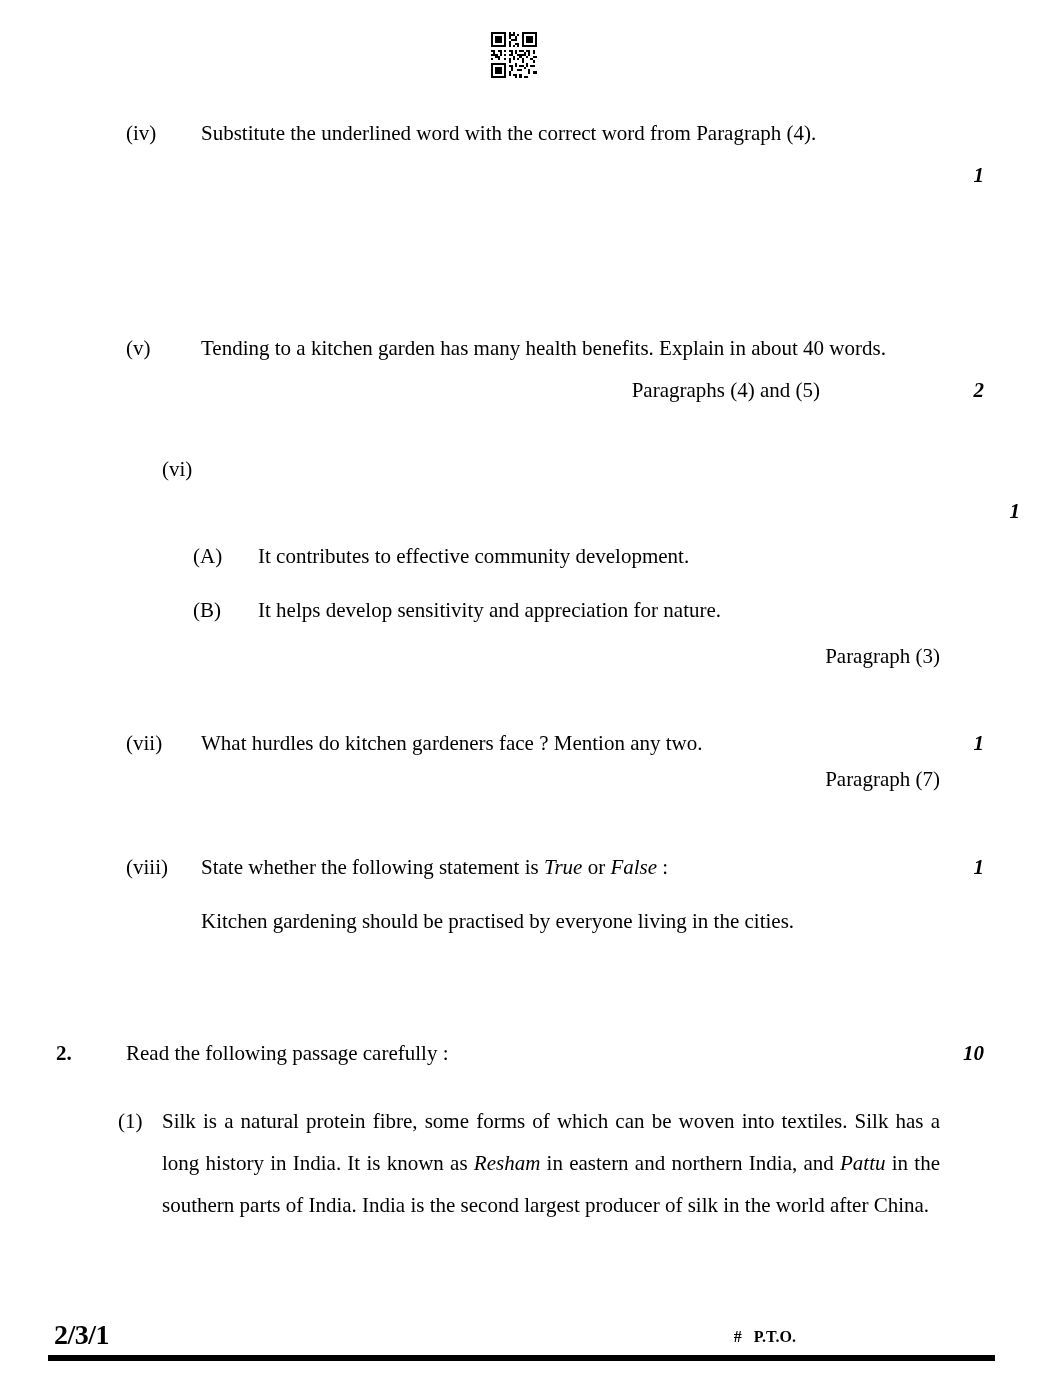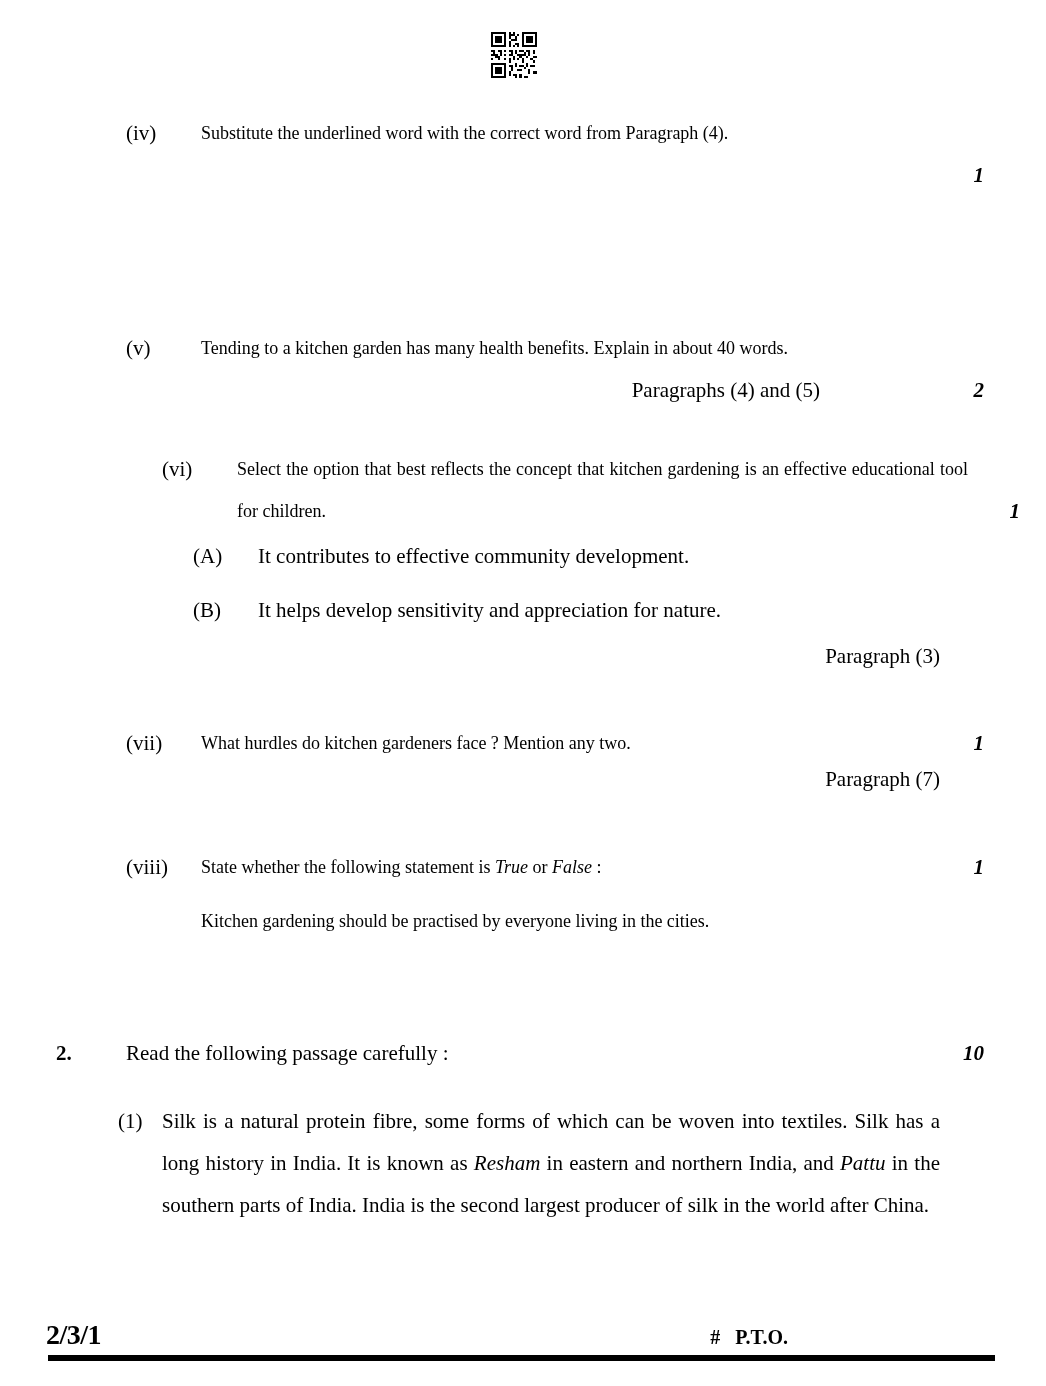--- a/index.html
+++ b/index.html
@@ -43,21 +43,21 @@
     left: 118px;
     width: 75px;
     font-size: 21px;
     line-height: 42px;
     text-align: left;
     white-space: nowrap;
   }
   .q-body {
     margin-left: 193px;
     margin-right: 106px;   
-    font-size: 18px;
+    font-size: 21px;
     line-height: 42px;
     text-align: justify;
     text-justify: inter-word;
   }
   .q-body.nojust { text-align: left; }
   .marks {
     position: absolute;
     right: 54px;          
     width: 40px;
     text-align: right;
@@ -137,21 +137,21 @@
     text-align: justify;
     text-justify: inter-word;
   }
 
   em { font-style: italic; }
   u { text-decoration: underline; text-underline-offset: 3px; }
 
   
   .footer {
     position: absolute;
-    left: 0;
+    left: 8px;
     top: 1318px;
     width: 844px;
     height: 46px;
   }
   .footer-code {
     position: absolute;
     left: 46px;
     top: 0;
     font-size: 28px;
     font-weight: bold;
@@ -165,21 +165,21 @@
     width: 1046px;
     text-align: center;
     font-size: 20px;
     font-weight: bold;
     line-height: 26px;
   }
   .footer-right {
     position: absolute;
     right: 56px;
     top: 6px;
-    font-size: 20px;
+    font-size: 16px;
     font-weight: bold;
     line-height: 26px;
     white-space: pre;
   }
   .footer-rule {
     position: absolute;
     left: 48px;
     top: 1355px;
     width: 947px;
     height: 6px;
@@ -297,21 +297,20 @@
       <div style="position:absolute; top:42px; left:0; width:918px;">
         <div class="ref-right">Paragraphs (4) and (5)</div>
       </div>
     </div>
   </div>
 
   <div class="abs" style="top:440px;padding-left:36px;">
     <div class="q">
       <div class="q-label">(vi)</div>
       <div class="marks" style="top:42px;">1</div>
-      <div class="q-body">Select the option that best reflects the concept that kitchen gardening is an effective educational tool for children.</div>
     </div>
   </div>
 
   <div class="abs" style="top:535px;">
     <div class="opt">
       <div class="opt-label">(A)</div>
       <div class="opt-text">It contributes to effective community development.</div>
     </div>
   </div>
 

